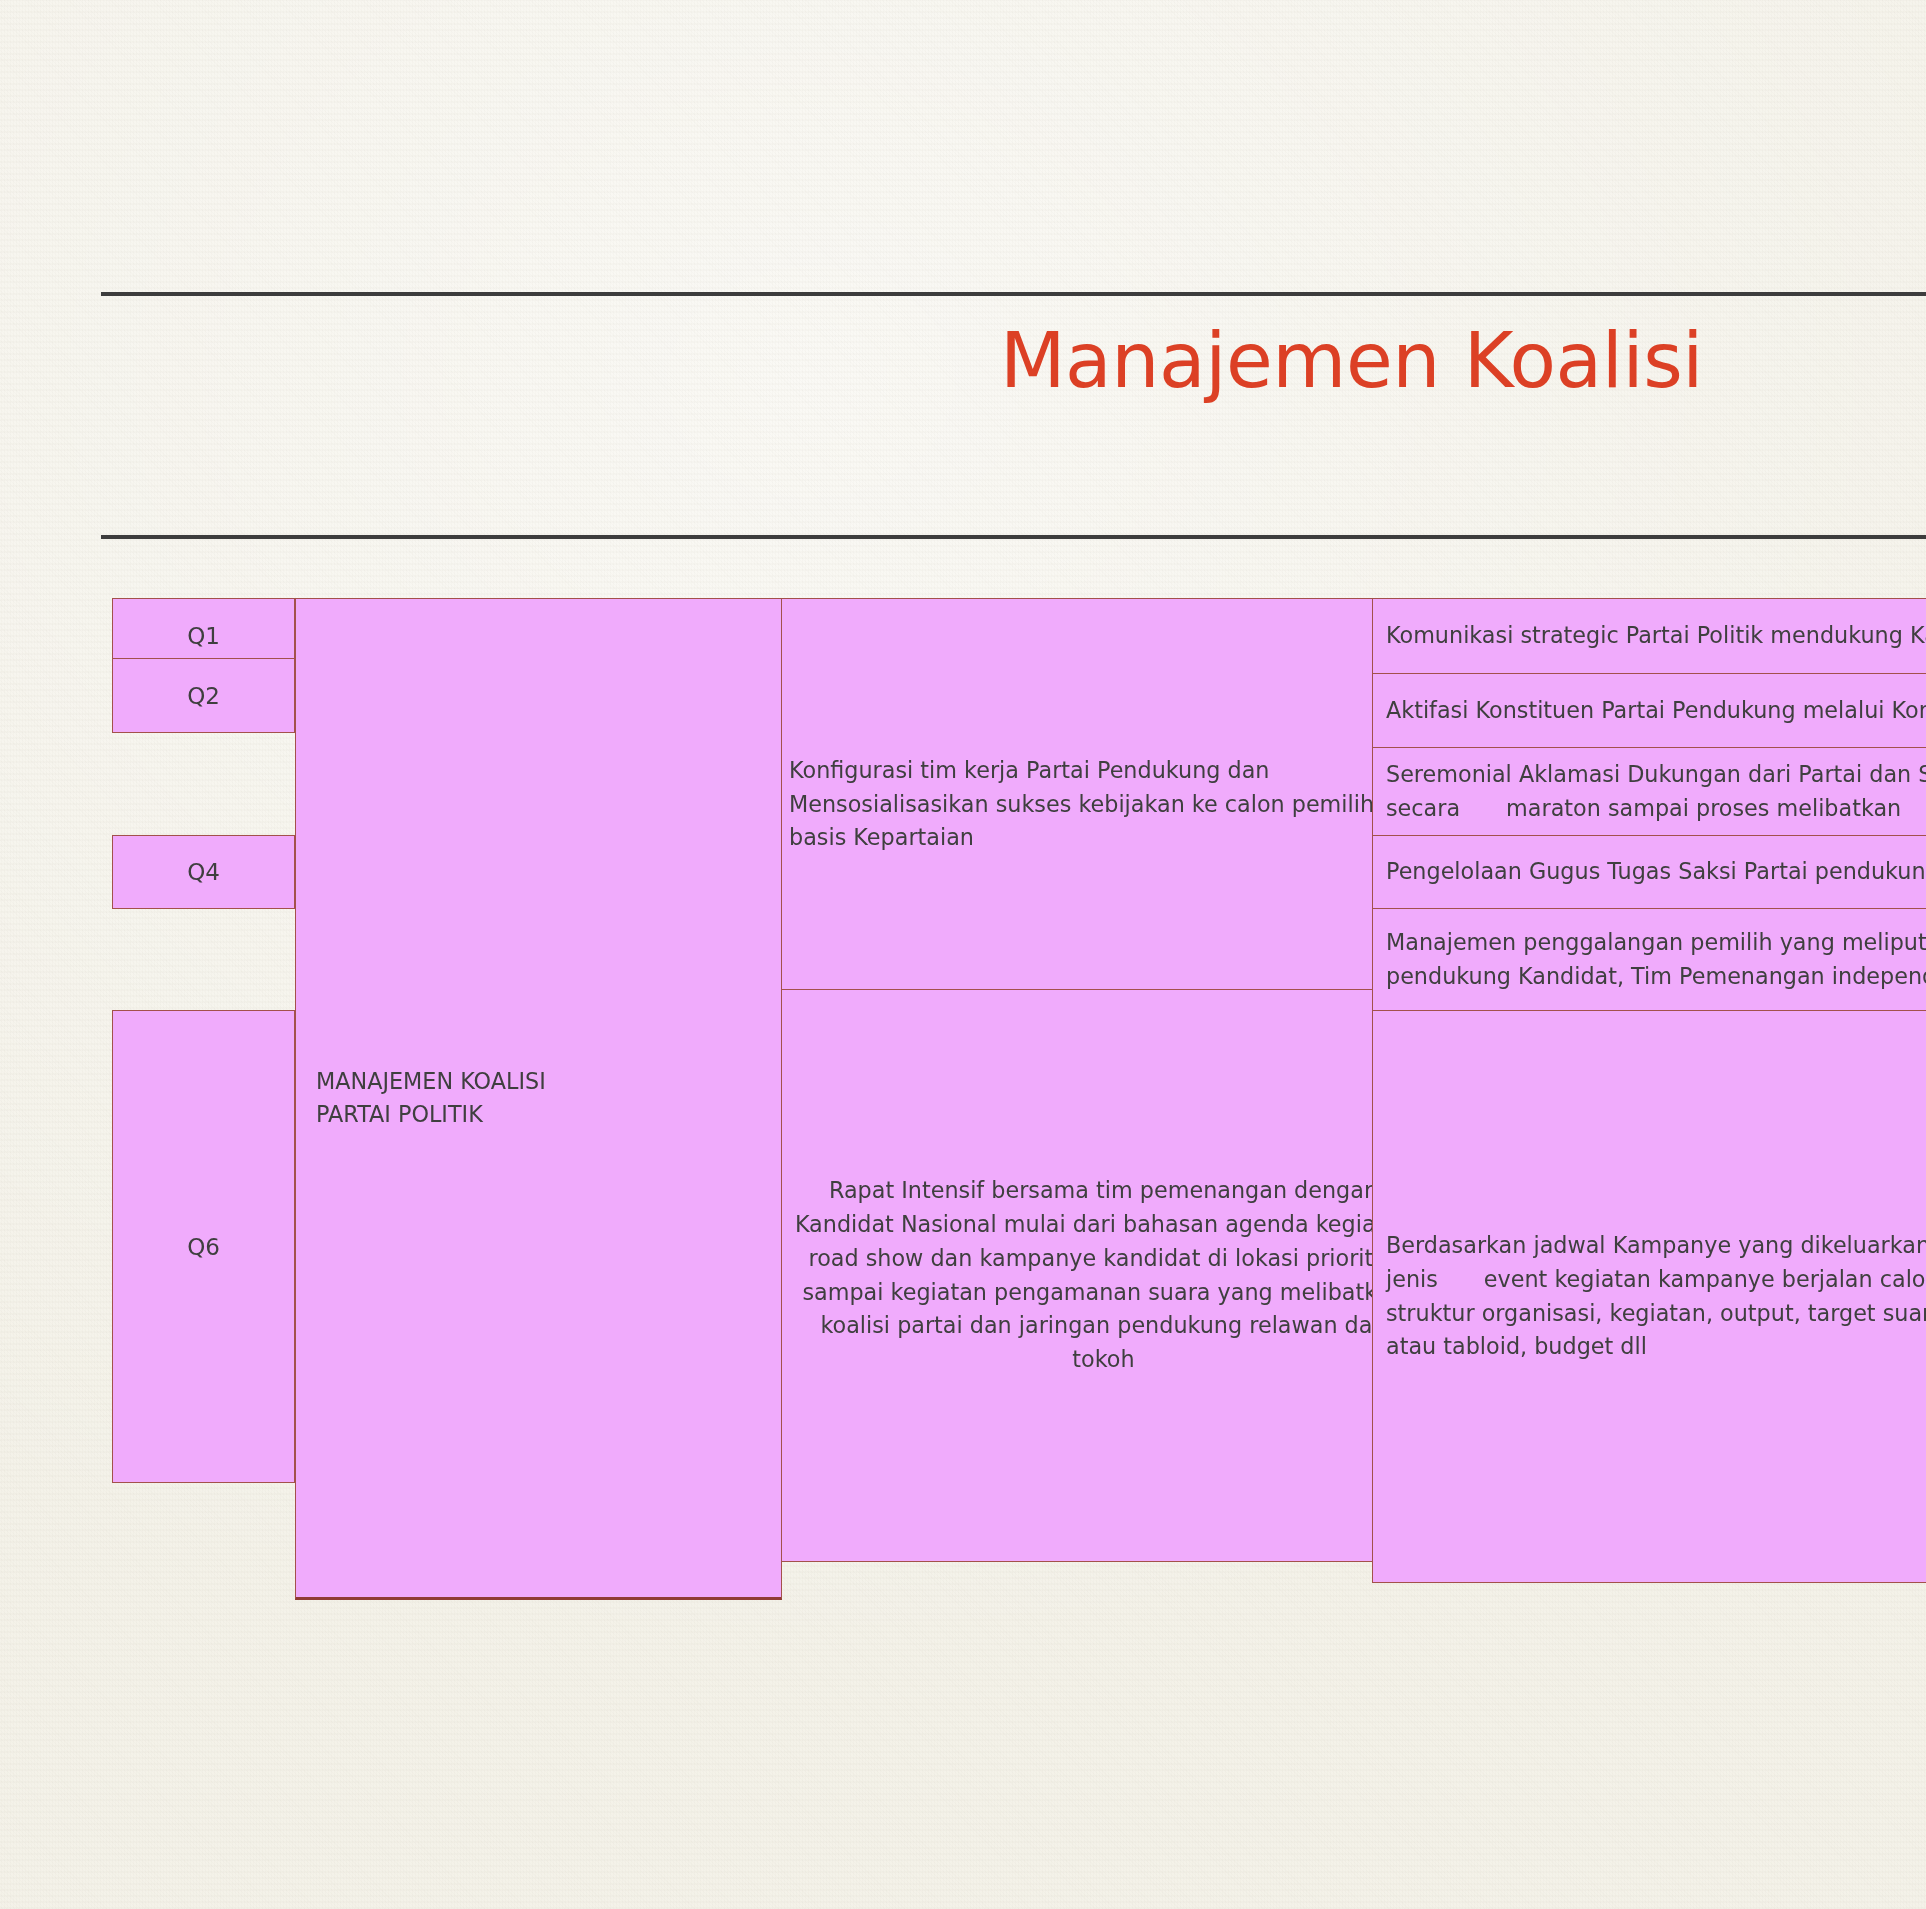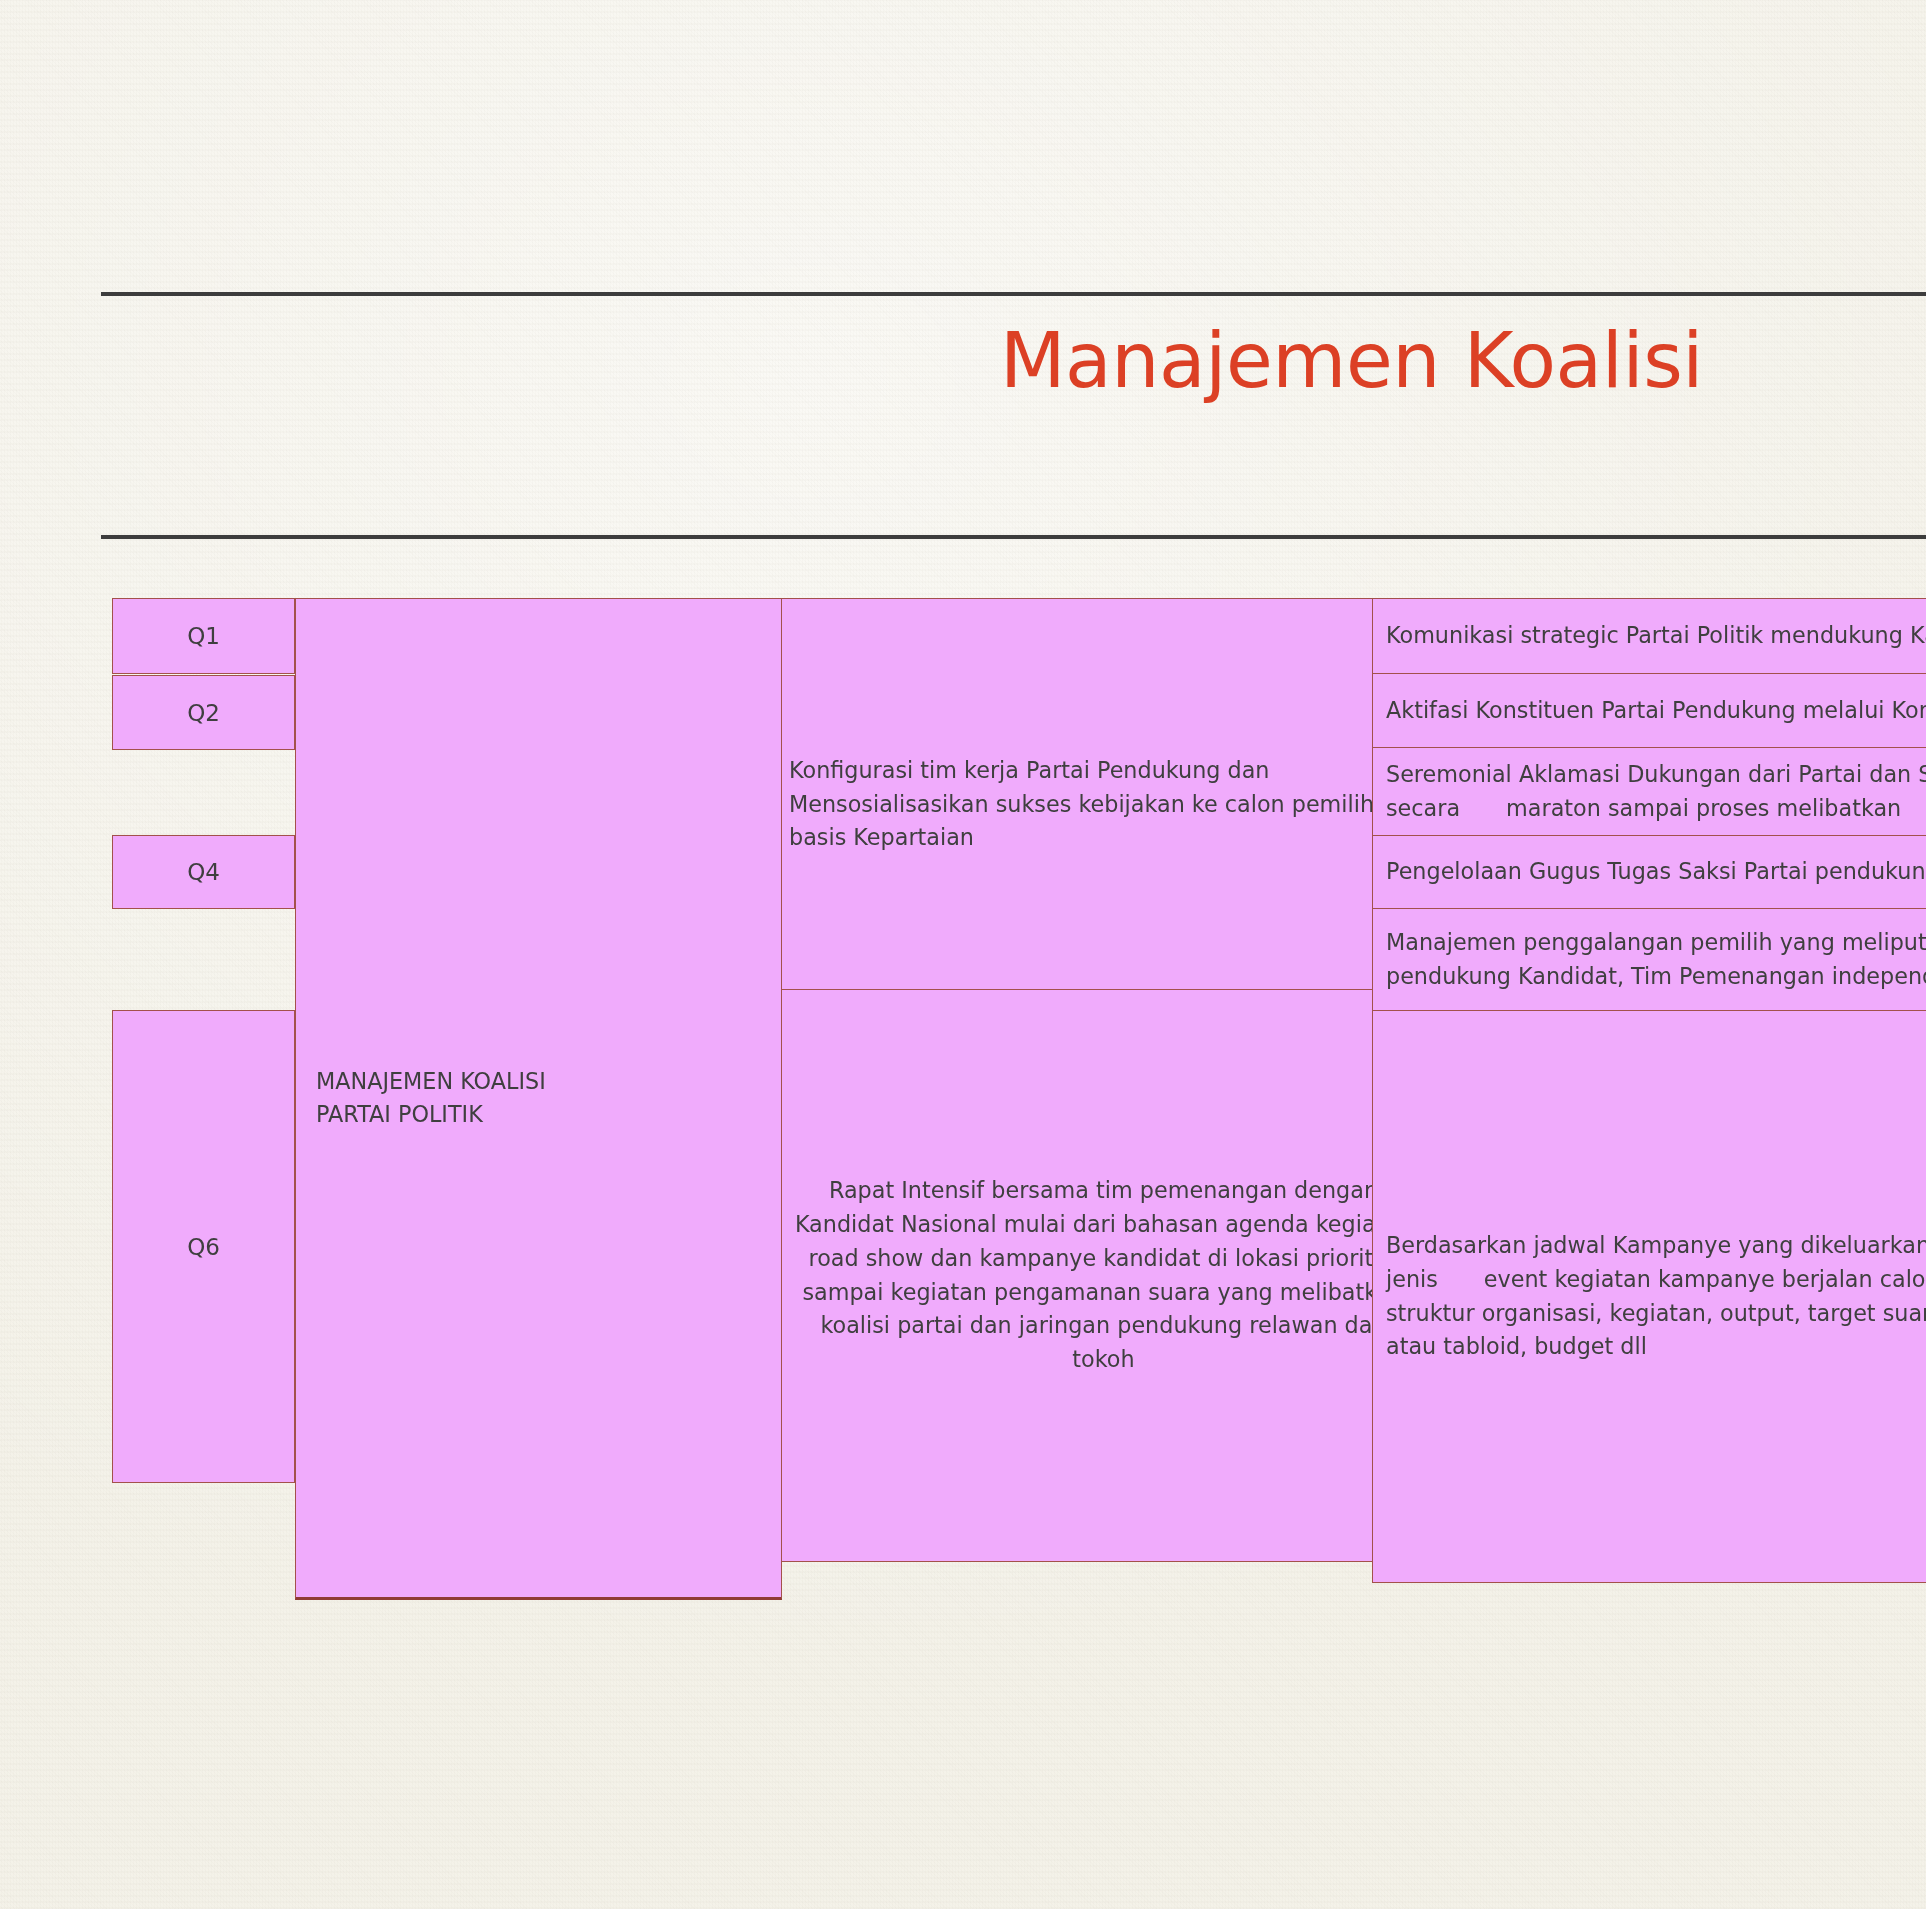--- a/index.html
+++ b/index.html
@@ -152,21 +152,21 @@
 
   <div class="title">Manajemen Koalisi</div>
 
   <div class="rule rule-bottom"></div>
 
   <div class="table-wrap">
 
     <div class="cell q-cell" style="top:0px;height:76px;">
       <span>Q1</span>
     </div>
-    <div class="cell q-cell" style="top:77px;height:75px;">
+    <div class="cell q-cell" style="top:60px;height:75px;">
       <span>Q2</span>
     </div>
     <div class="cell q-cell" style="top:237px;height:74px;">
       <span>Q4</span>
     </div>
     <div class="cell q-cell" style="top:412px;height:473px;">
       <span>Q6</span>
     </div>
 
     <div class="cell c2-cell">

